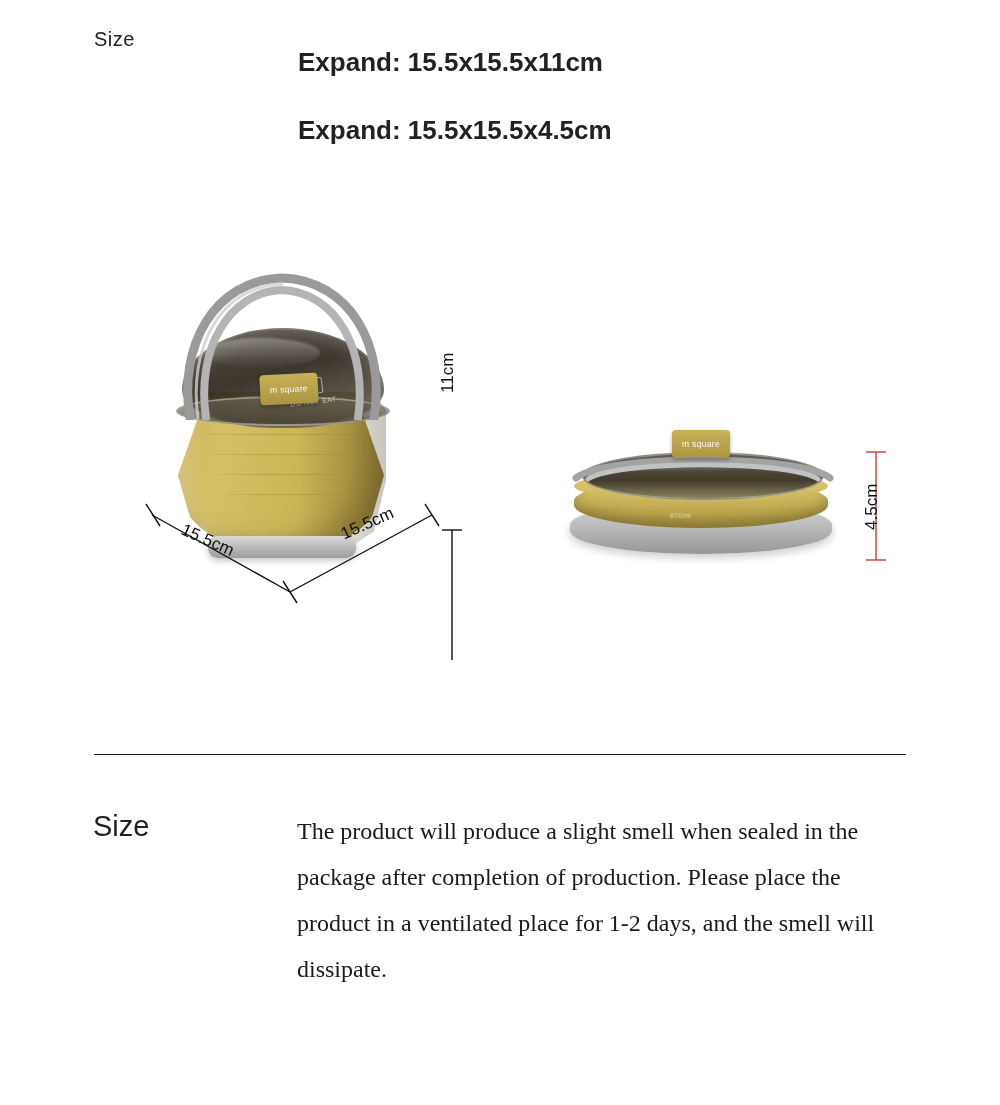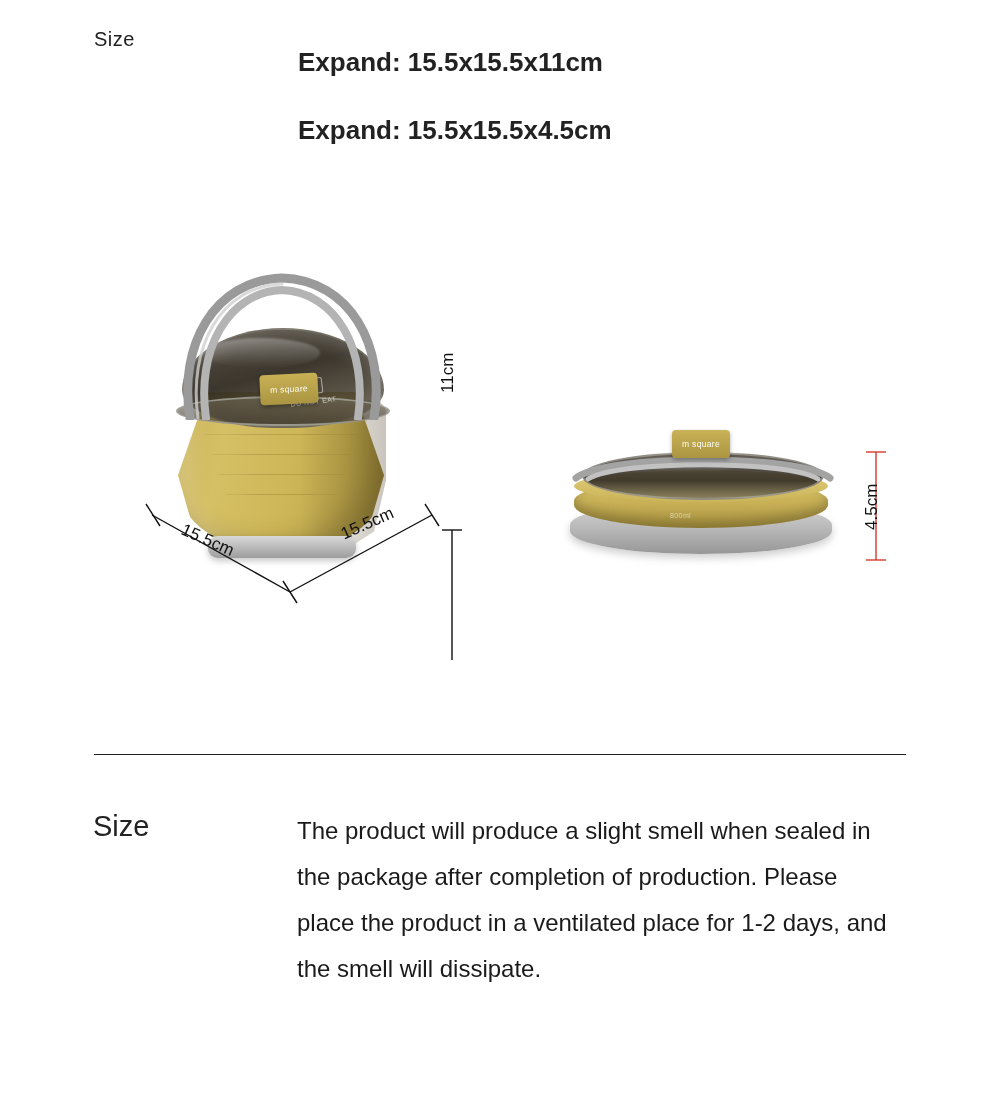--- a/index.html
+++ b/index.html
@@ -321,20 +321,21 @@
     color: #222;
   }
   .note-body {
     position: absolute;
     left: 297px;
     top: 808px;
     width: 600px;
     font-size: 24px;
     line-height: 46px;
     color: #1a1a1a;
+    font-family: Liberation Serif, serif;
   }
 </style>
 </head>
 <body>
 
 <div class="size-label">Size</div>
 
 <div class="size-lines">
   <div>Expand: 15.5x15.5x11cm</div>
   <div>Expand: 15.5x15.5x4.5cm</div>

